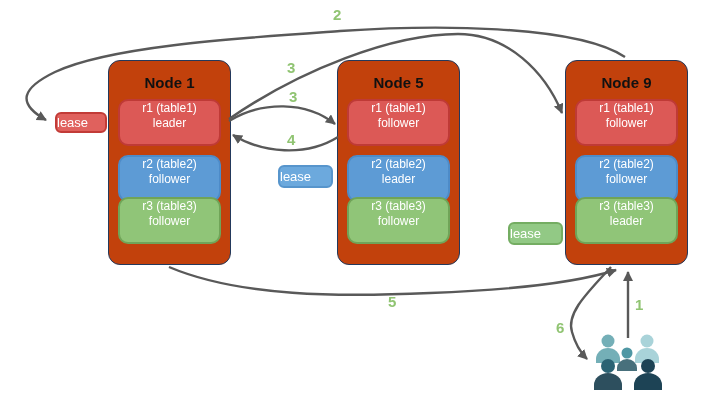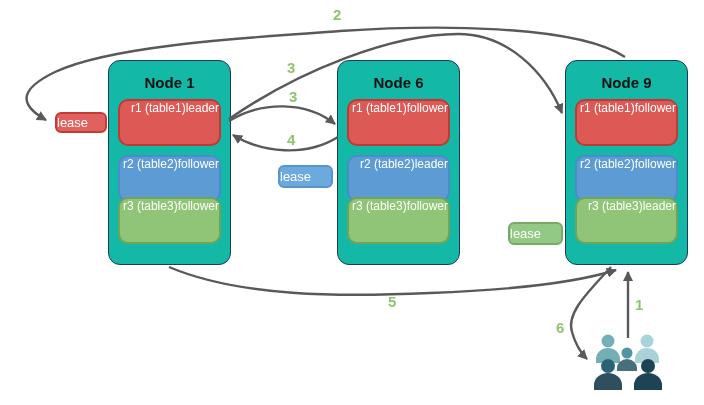--- a/index.html
+++ b/index.html
@@ -15,21 +15,21 @@
     position: absolute;
     left: 0; top: 0;
     pointer-events: none;
   }
   .node {
     position: absolute;
     top: 60px;
     width: 123px;
     height: 205px;
     box-sizing: border-box;
-    background: #14b8a6;
+    background: #c2410c;
     border: 1.6px solid #23395c;
     border-radius: 12px;
   }
   .node-title {
     margin-top: 13px;
     text-align: center;
     font-size: 15px;
     font-weight: bold;
     color: #111111;
   }
@@ -38,21 +38,22 @@
     left: 9px;
     width: 103px;
     height: 47px;
     box-sizing: border-box;
     border-radius: 10px;
     color: #ffffff;
     font-size: 12px;
     line-height: 1.28;
     text-align: center;
     display: flex;
-    justify-content: flex-end;
+    flex-direction: column;
+    justify-content: flex-start;
   }
   .replica.red   { background: #dc5956; border: 2px solid #bf3a36; }
   .replica.blue  { background: #5d9bd5; border: 2px solid #4d8bc8; }
   .replica.green { background: #90c578; border: 2px solid #70a458; }
   .r-pos-1 { top: 38px; }
   .r-pos-2 { top: 94px; }
   .r-pos-3 { top: 136px; }
   .lease {
     position: absolute;
     box-sizing: border-box;
@@ -100,21 +101,21 @@
       <span>r2 (table2)</span>
       <span>follower</span>
     </div>
     <div class="replica green r-pos-3">
       <span>r3 (table3)</span>
       <span>follower</span>
     </div>
   </div>
 
   <div class="node" style="left:337px">
-    <div class="node-title">Node 6</div>
+    <div class="node-title">Node 5</div>
     <div class="replica red r-pos-1">
       <span>r1 (table1)</span>
       <span>follower</span>
     </div>
     <div class="replica blue r-pos-2">
       <span>r2 (table2)</span>
       <span>leader</span>
     </div>
     <div class="replica green r-pos-3">
       <span>r3 (table3)</span>

